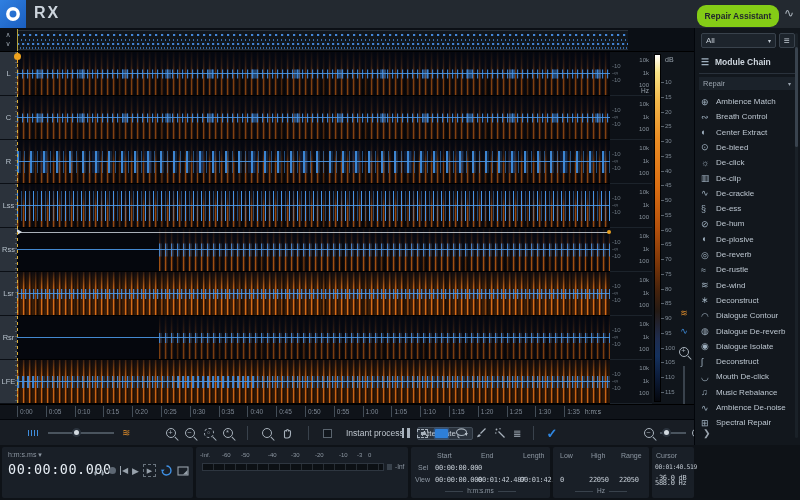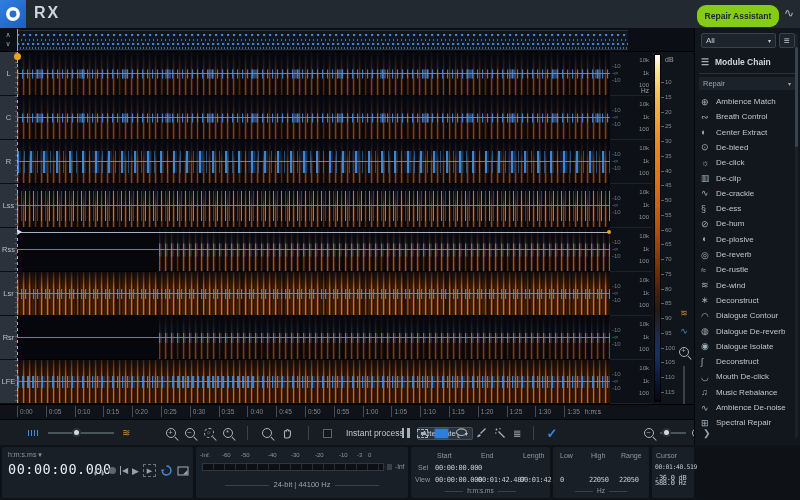--- a/index.html
+++ b/index.html
@@ -493,21 +493,20 @@
           <span class="mtick" style="left: 72px;">-40</span>
           <span class="mtick" style="left: 95px;">-30</span>
           <span class="mtick" style="left: 119px;">-20</span>
           <span class="mtick" style="left: 143px;">-10</span>
           <span class="mtick" style="left: 161px;">-3</span>
           <span class="mtick" style="left: 172px;">0</span>
         </div>
       <div class="mbar"></div>
       <div class="mbox"></div>
       <div class="minf">-Inf</div>
-      <div class="minfo">24-bit | 44100 Hz</div>
     </div>
 
     <div class="panel grid" style="left:411px;width:139px">
       <span class="ghead" style="left:26px">Start</span>
       <span class="ghead" style="left:70px">End</span>
       <span class="ghead" style="left:112px">Length</span>
       <span class="glab" style="left:7px;top:17px">Sel</span>
       <span class="gval" style="left:24px;top:17px">00:00:00.000</span>
       <span class="glab" style="left:4px;top:29px">View</span>
       <span class="gval" style="left:24px;top:29px">00:00:00.000</span>

